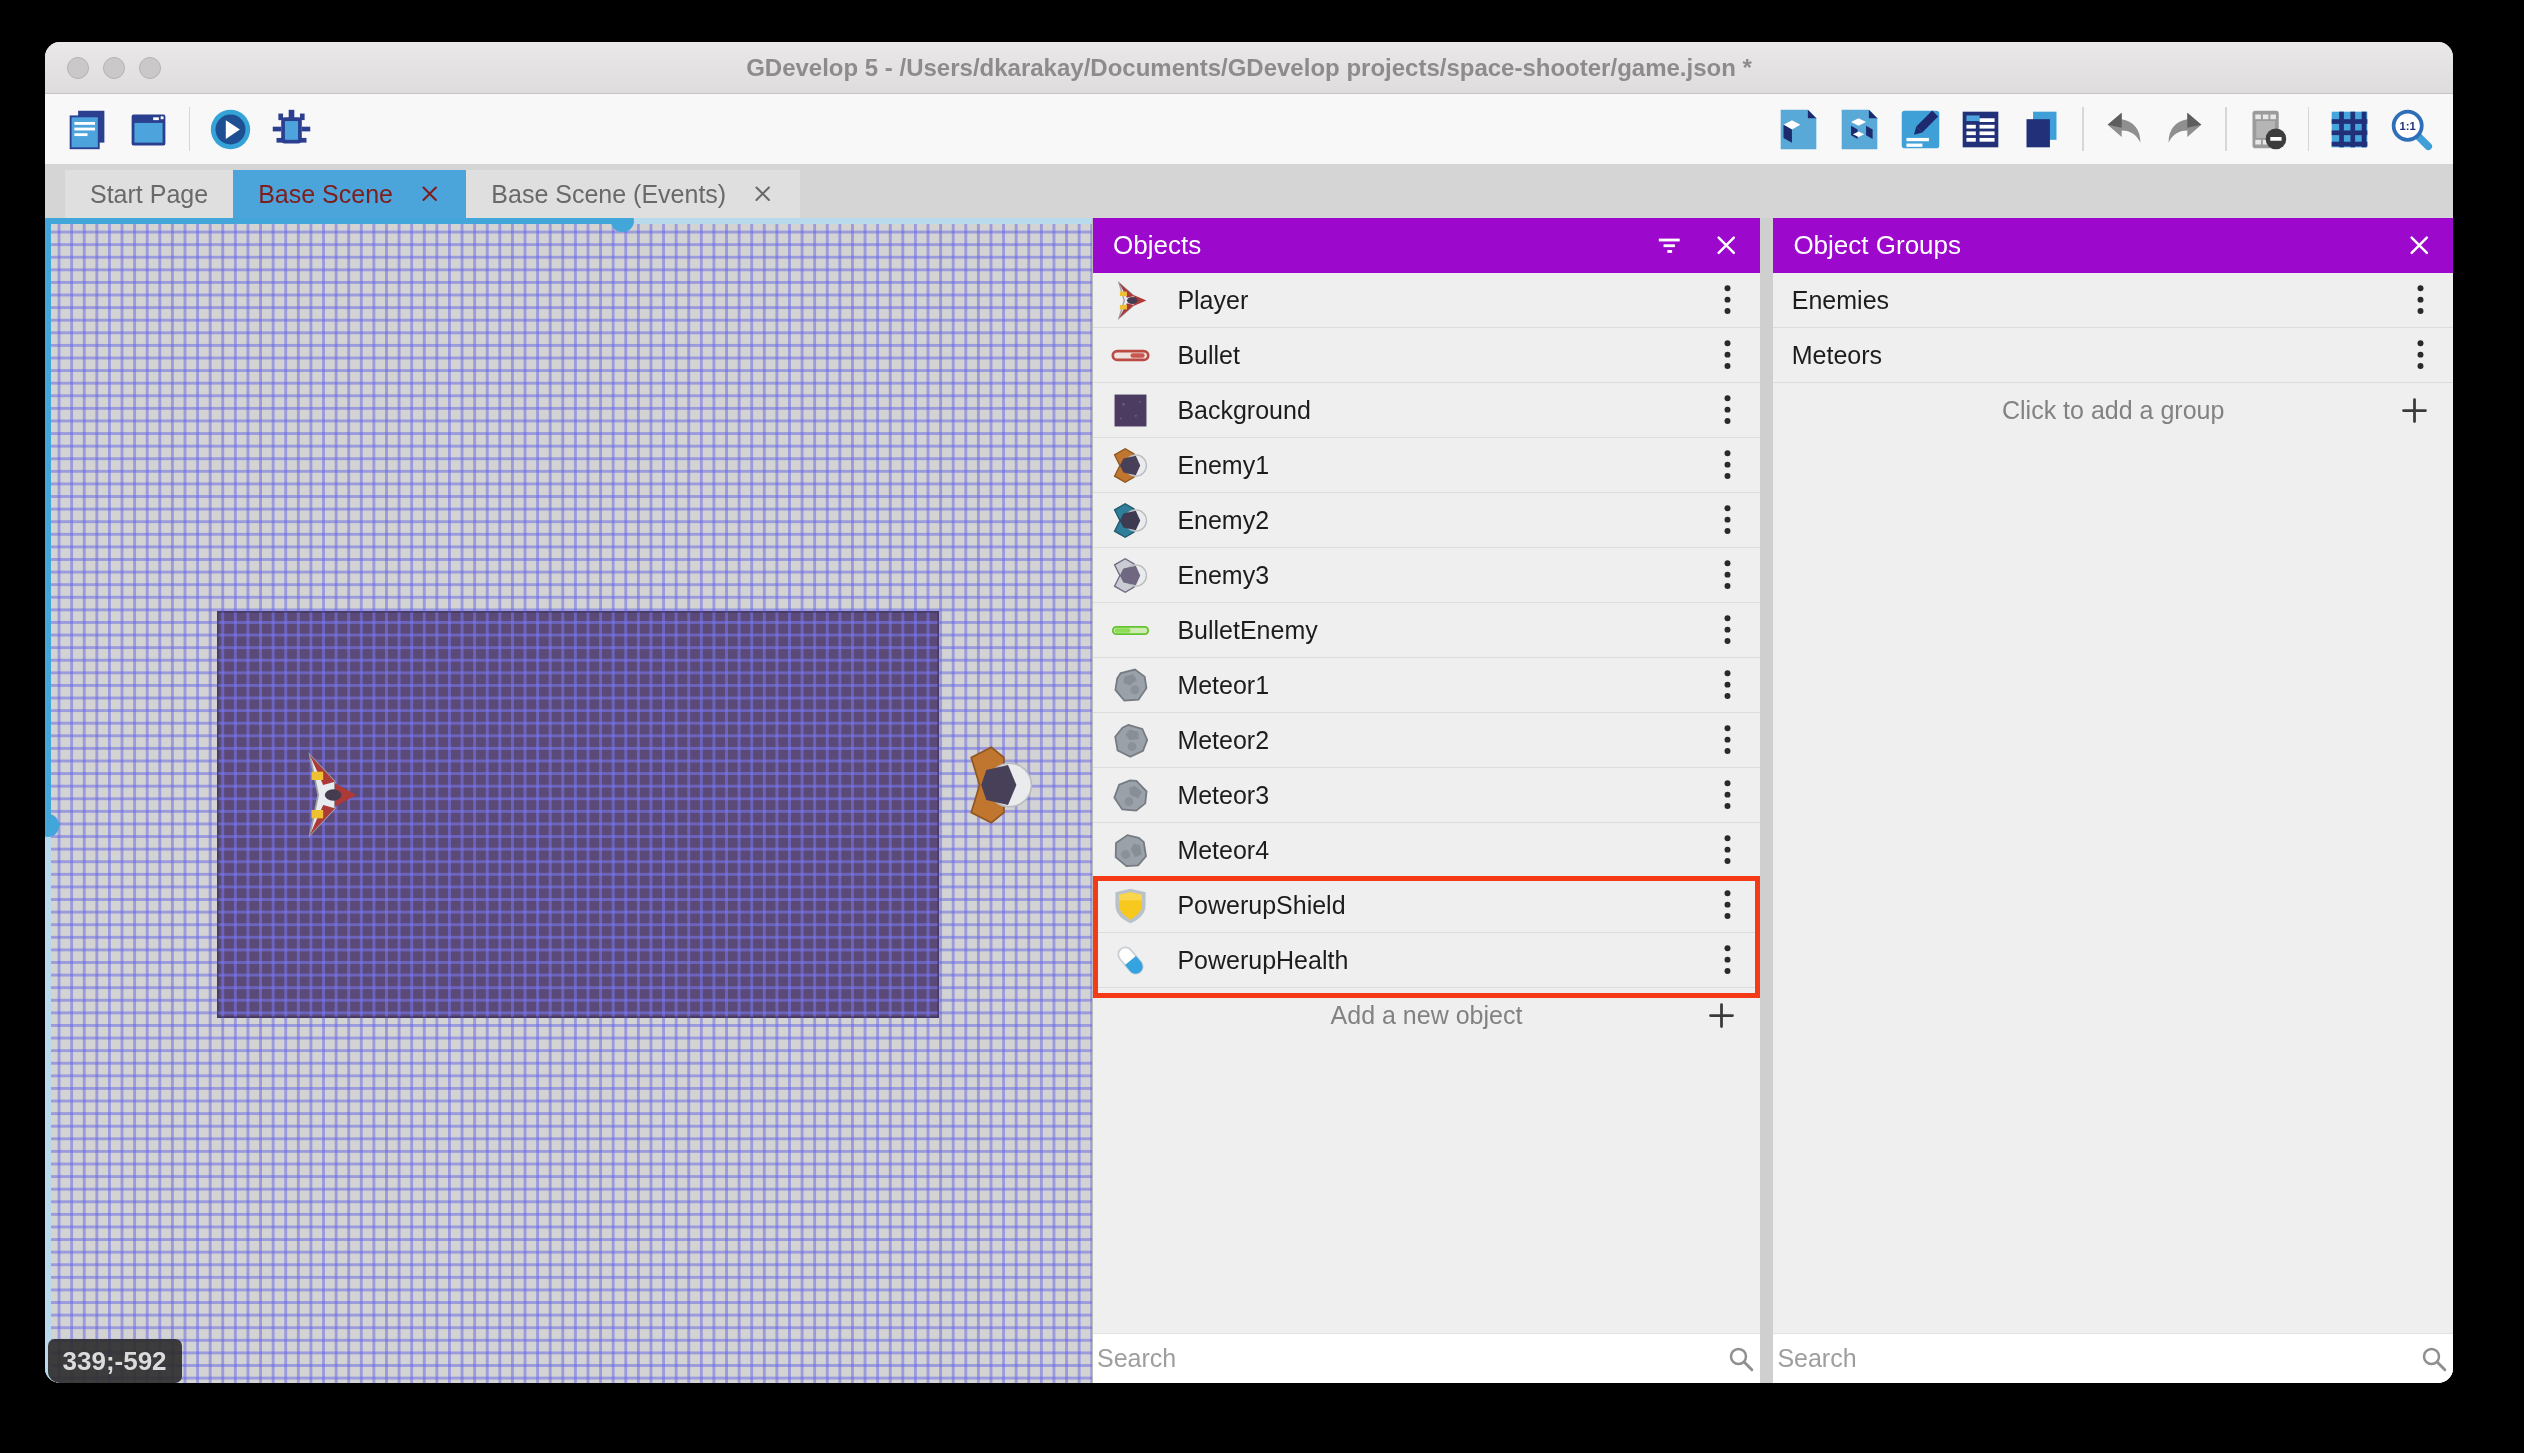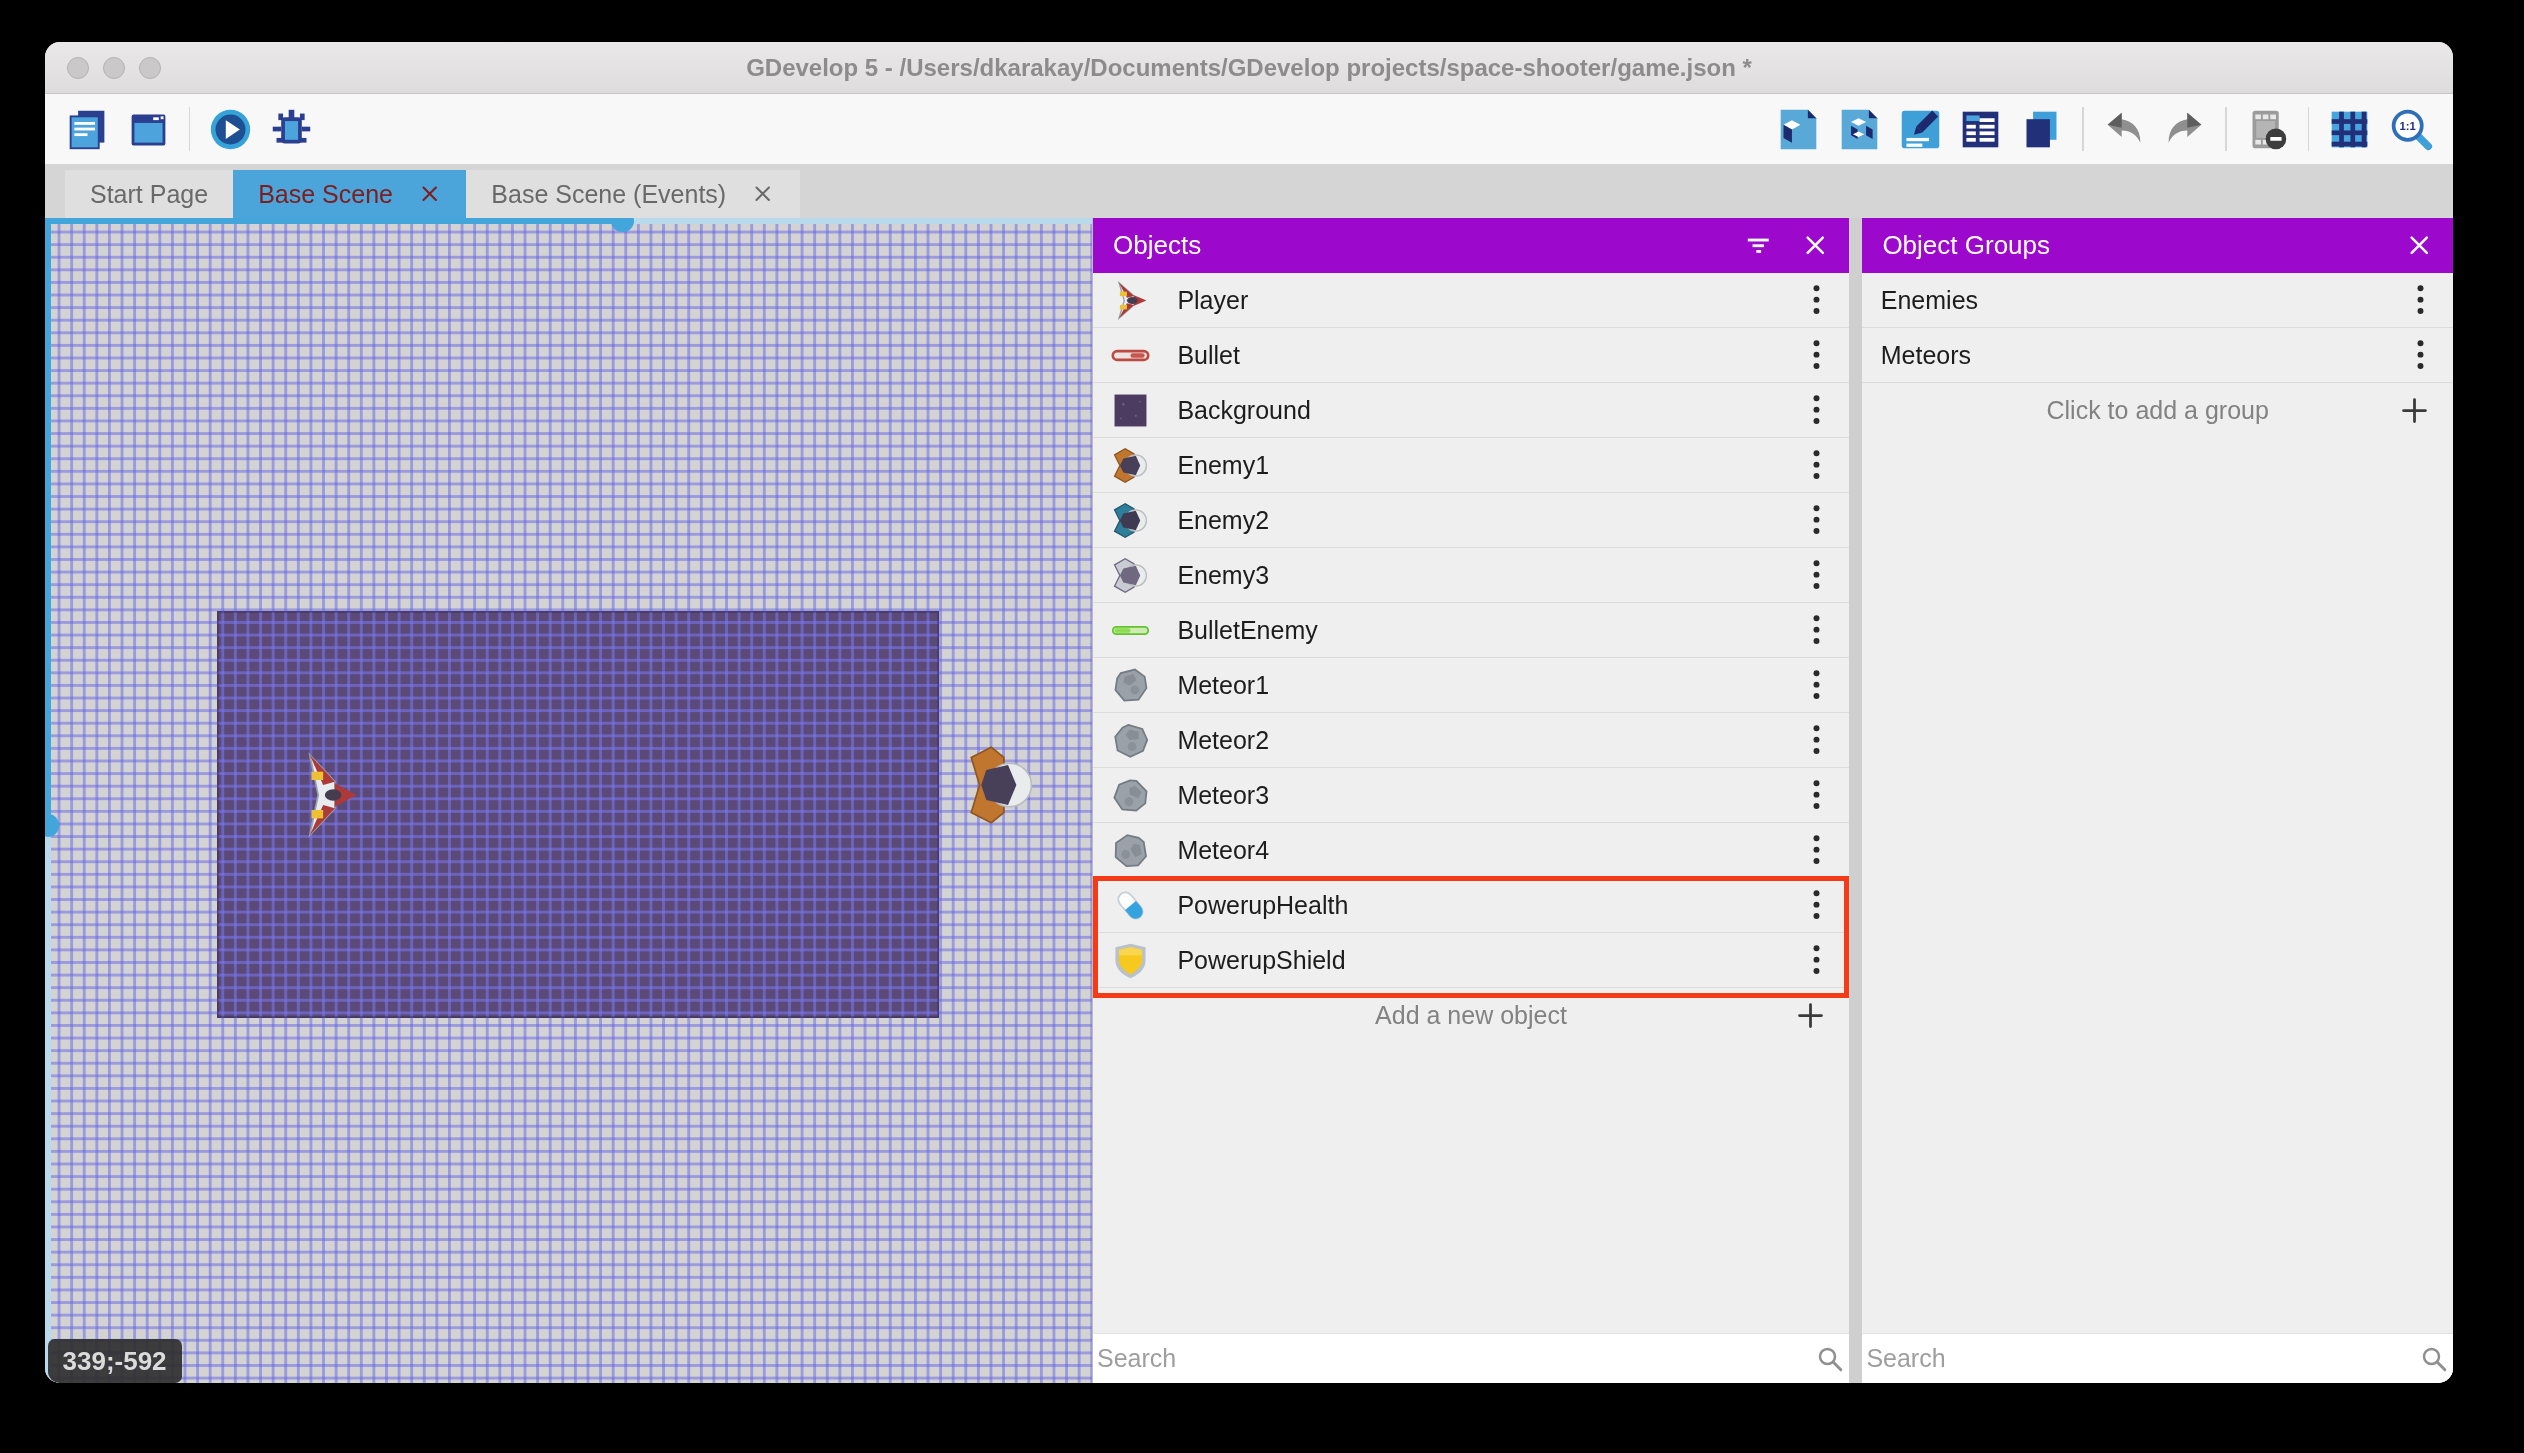--- a/index.html
+++ b/index.html
@@ -58,21 +58,21 @@
   .v-track { position:absolute; top:0; left:0; bottom:0; width:5.9px; background:#b9d9ec; }
   .v-thumb { position:absolute; top:0; left:0; width:5.9px; height:607px; background:#42a6db; }
   .v-handle { position:absolute; top:596px; left:-8.4px; width:22.6px; height:22.6px; border-radius:50%; background:#42a6db; }
   .coord { position:absolute; left:2.5px; bottom:0; min-width:117px; height:44px; padding:0 15px;
            background:rgba(47,47,47,.92); color:#dbdbdb; font-size:26px; font-weight:bold;
            display:flex; align-items:center; justify-content:center;
            border-radius:6.7px 6.7px 6.7px 11.7px; }
 
   
   .panel { background:#efefef; display:flex; flex-direction:column; position:relative; min-height:0; }
-  .panel.objects { width:757px; flex:none; border-left:0.8px solid #bdbdbd; }
+  .panel.objects { width:668px; flex:none; border-left:0.8px solid #bdbdbd; }
   .panel-gap { width:13.4px; flex:none; background:#cfcfcf; }
   .panel.groups { flex:1; }
   .panel-header { height:55px; flex:none; background:#9c08cc; color:#fff; display:flex;
                   align-items:center; padding:0 20px; font-size:26px; gap:28.5px; }
   .panel-title { flex:1; }
   .header-icon { display:flex; cursor:pointer; }
   .header-icon svg { width:28.5px; height:28.5px; }
 
   .row { height:55px; flex:none; display:flex; align-items:center; padding:0 18.4px;
          border-bottom:1.7px solid #dcdcdc; font-size:25px; color:#1c1c1c; background:#efefef; cursor:pointer; }
@@ -585,47 +585,47 @@
                 <circle cx="6" cy="19" r="3.4"></circle>
                 <circle cx="6" cy="32" r="3.4"></circle>
               </g>
             </svg>
           </span>
         </div>
 
         <div class="row">
           <span class="row-icon">
             <svg viewBox="0 0 44 44">
+              <path d="M22 3 L39 7 V22 C39 32 30 39 22 42 C14 39 5 32 5 22 V7 Z" fill="#b9c2c9"></path>
+              <path d="M22 7 L35 10 V22 C35 29 28 34 22 38 C16 34 9 29 9 22 V10 Z" fill="#f7c81e"></path>
+              <path d="M22 7 L35 10 V16 L9 16 V10 Z" fill="#fad64f"></path>
+            </svg>
+          </span>
+          <span class="row-label">PowerupShield</span>
+          <span class="dots">
+            <svg viewBox="0 0 12 40">
+              <g fill="#2a2a2a">
+                <circle cx="6" cy="6" r="3.4"></circle>
+                <circle cx="6" cy="19" r="3.4"></circle>
+                <circle cx="6" cy="32" r="3.4"></circle>
+              </g>
+            </svg>
+          </span>
+        </div>
+
+        <div class="row">
+          <span class="row-icon">
+            <svg viewBox="0 0 44 44">
               <g transform="rotate(-40 22 22)">
                 <rect x="14" y="5" width="16" height="34" rx="8" fill="#fff" stroke="#c8d0d6" stroke-width="2"></rect>
                 <path d="M14 22 h16 v9 a8 8 0 0 1 -16 0 z" fill="#35a3e0"></path>
               </g>
             </svg>
           </span>
           <span class="row-label">PowerupHealth</span>
-          <span class="dots">
-            <svg viewBox="0 0 12 40">
-              <g fill="#2a2a2a">
-                <circle cx="6" cy="6" r="3.4"></circle>
-                <circle cx="6" cy="19" r="3.4"></circle>
-                <circle cx="6" cy="32" r="3.4"></circle>
-              </g>
-            </svg>
-          </span>
-        </div>
-
-        <div class="row">
-          <span class="row-icon">
-            <svg viewBox="0 0 44 44">
-              <path d="M22 3 L39 7 V22 C39 32 30 39 22 42 C14 39 5 32 5 22 V7 Z" fill="#b9c2c9"></path>
-              <path d="M22 7 L35 10 V22 C35 29 28 34 22 38 C16 34 9 29 9 22 V10 Z" fill="#f7c81e"></path>
-              <path d="M22 7 L35 10 V16 L9 16 V10 Z" fill="#fad64f"></path>
-            </svg>
-          </span>
-          <span class="row-label">PowerupShield</span>
           <span class="dots">
             <svg viewBox="0 0 12 40">
               <g fill="#2a2a2a">
                 <circle cx="6" cy="6" r="3.4"></circle>
                 <circle cx="6" cy="19" r="3.4"></circle>
                 <circle cx="6" cy="32" r="3.4"></circle>
               </g>
             </svg>
           </span>
         </div>

